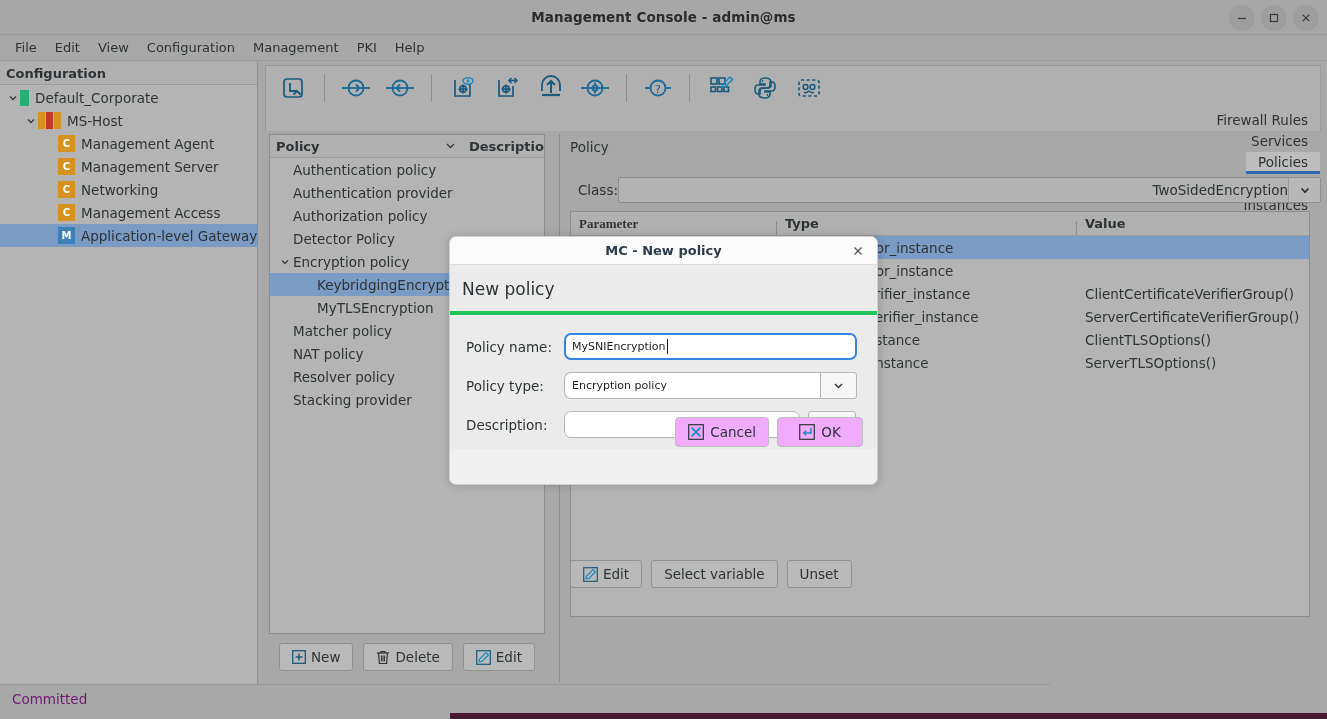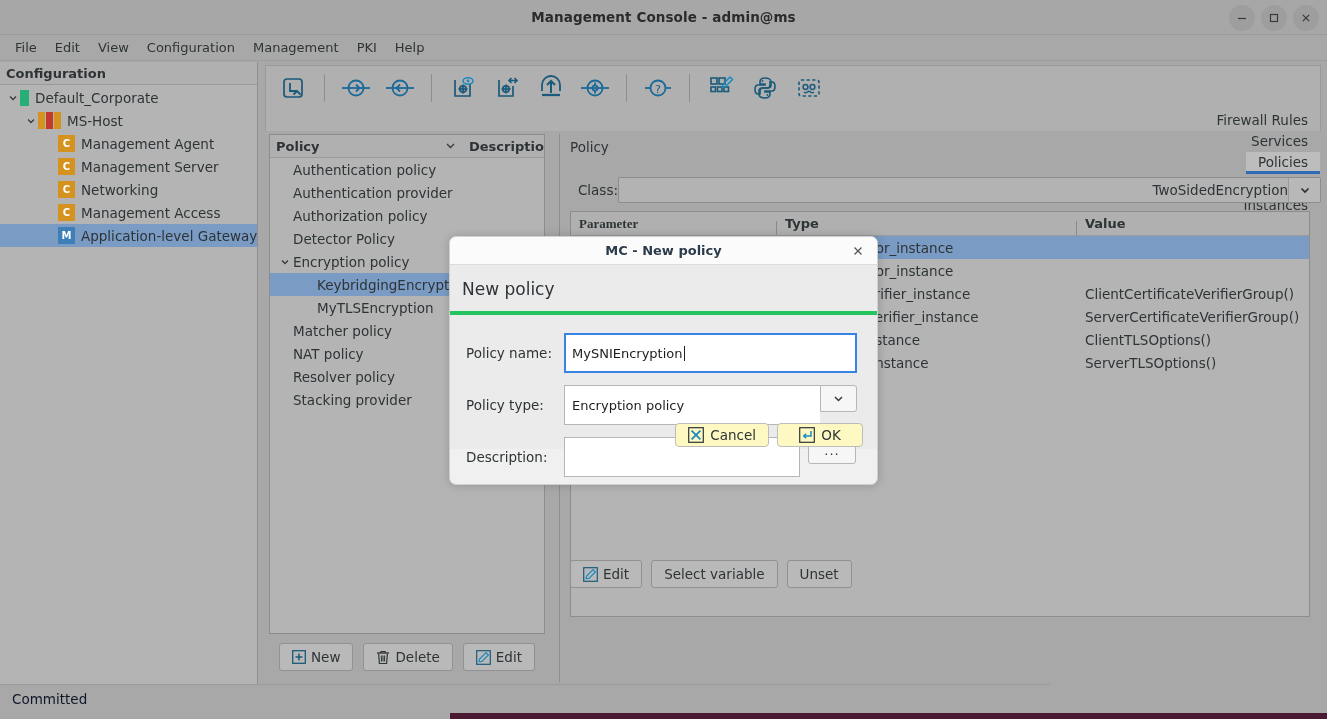--- a/index.html
+++ b/index.html
@@ -233,21 +233,21 @@
     position: absolute; left: 10px; top: 426px;
     display: flex; gap: 9px;
   }
 
   
   #statusbar {
     position: absolute; left: 0; top: 684px; width: 1050px; height: 29px;
     background: #a8a8a8;
     border-top: 1px solid #9a9a9a;
     display: flex; align-items: center; padding-left: 12px;
-    font-size: 13.5px; color: #0f172a;
+    font-size: 13.5px; color: #701a75;
   }
   #bottom-strip {
     position: absolute; left: 0; top: 713px; width: 1327px; height: 6px;
     background: #a8a8a8;
   }
   #bottom-strip-accent {
     position: absolute; left: 450px; top: 713px; width: 877px; height: 6px;
     background: #4a1a33;
   }
 
@@ -289,24 +289,24 @@
   }
   #dlg-body {
     padding: 18px 16px 0 16px;
     background: #ebebeb;
     height: 134px;
     position: relative;
   }
   .frow { display: flex; align-items: center; margin-bottom: 12px; }
   .flabel { width: 98px; font-size: 13.5px; color: #2e3436; }
   .finput {
-    height: 40px; background: #ffffff;
-    border: 1px solid #b6b6b6; border-radius: 0;
+    height: 27px; background: #ffffff;
+    border: 1px solid #b6b6b6; border-radius: 7px;
     display: flex; align-items: center; padding: 0 7px;
-    font-size: 13px; color: #1d1d1d;
+    font-size: 11px; color: #1d1d1d;
   }
   .finput.focused {
     border: 2px solid #3584e4;
     padding: 0 6px;
   }
   #f-name { width: 293px; position: relative; }
   .caret {
     display: inline-block; width: 1px; height: 15px;
     background: #1d1d1d; margin-left: 1px;
   }
@@ -328,21 +328,21 @@
     width: 48px; height: 27px; background: #f6f6f6;
     border: 1px solid #b6b6b6; border-radius: 3px;
     display: flex; align-items: center; justify-content: center;
     font-size: 13px; cursor: pointer; color: #2e3436; letter-spacing:1px;
   }
   #dlg-actions {
     position: absolute; right: 14px; bottom: 2px;
     display: flex; gap: 8px;
   }
   .dbtn {
-    height: 24px; min-width: 86px; background: #fef9c3;
+    height: 30px; min-width: 86px; background: #f0abfc;
     border: 1px solid #bdbdbd; border-radius: 4px;
     display: inline-flex; align-items: center; justify-content: center;
     gap: 6px; padding: 0 12px; font-size: 13.5px; color: #2e3436;
     cursor: pointer;
   }
   .dbtn svg { display: block; }
 </style>
 </head>
 <body>
 

